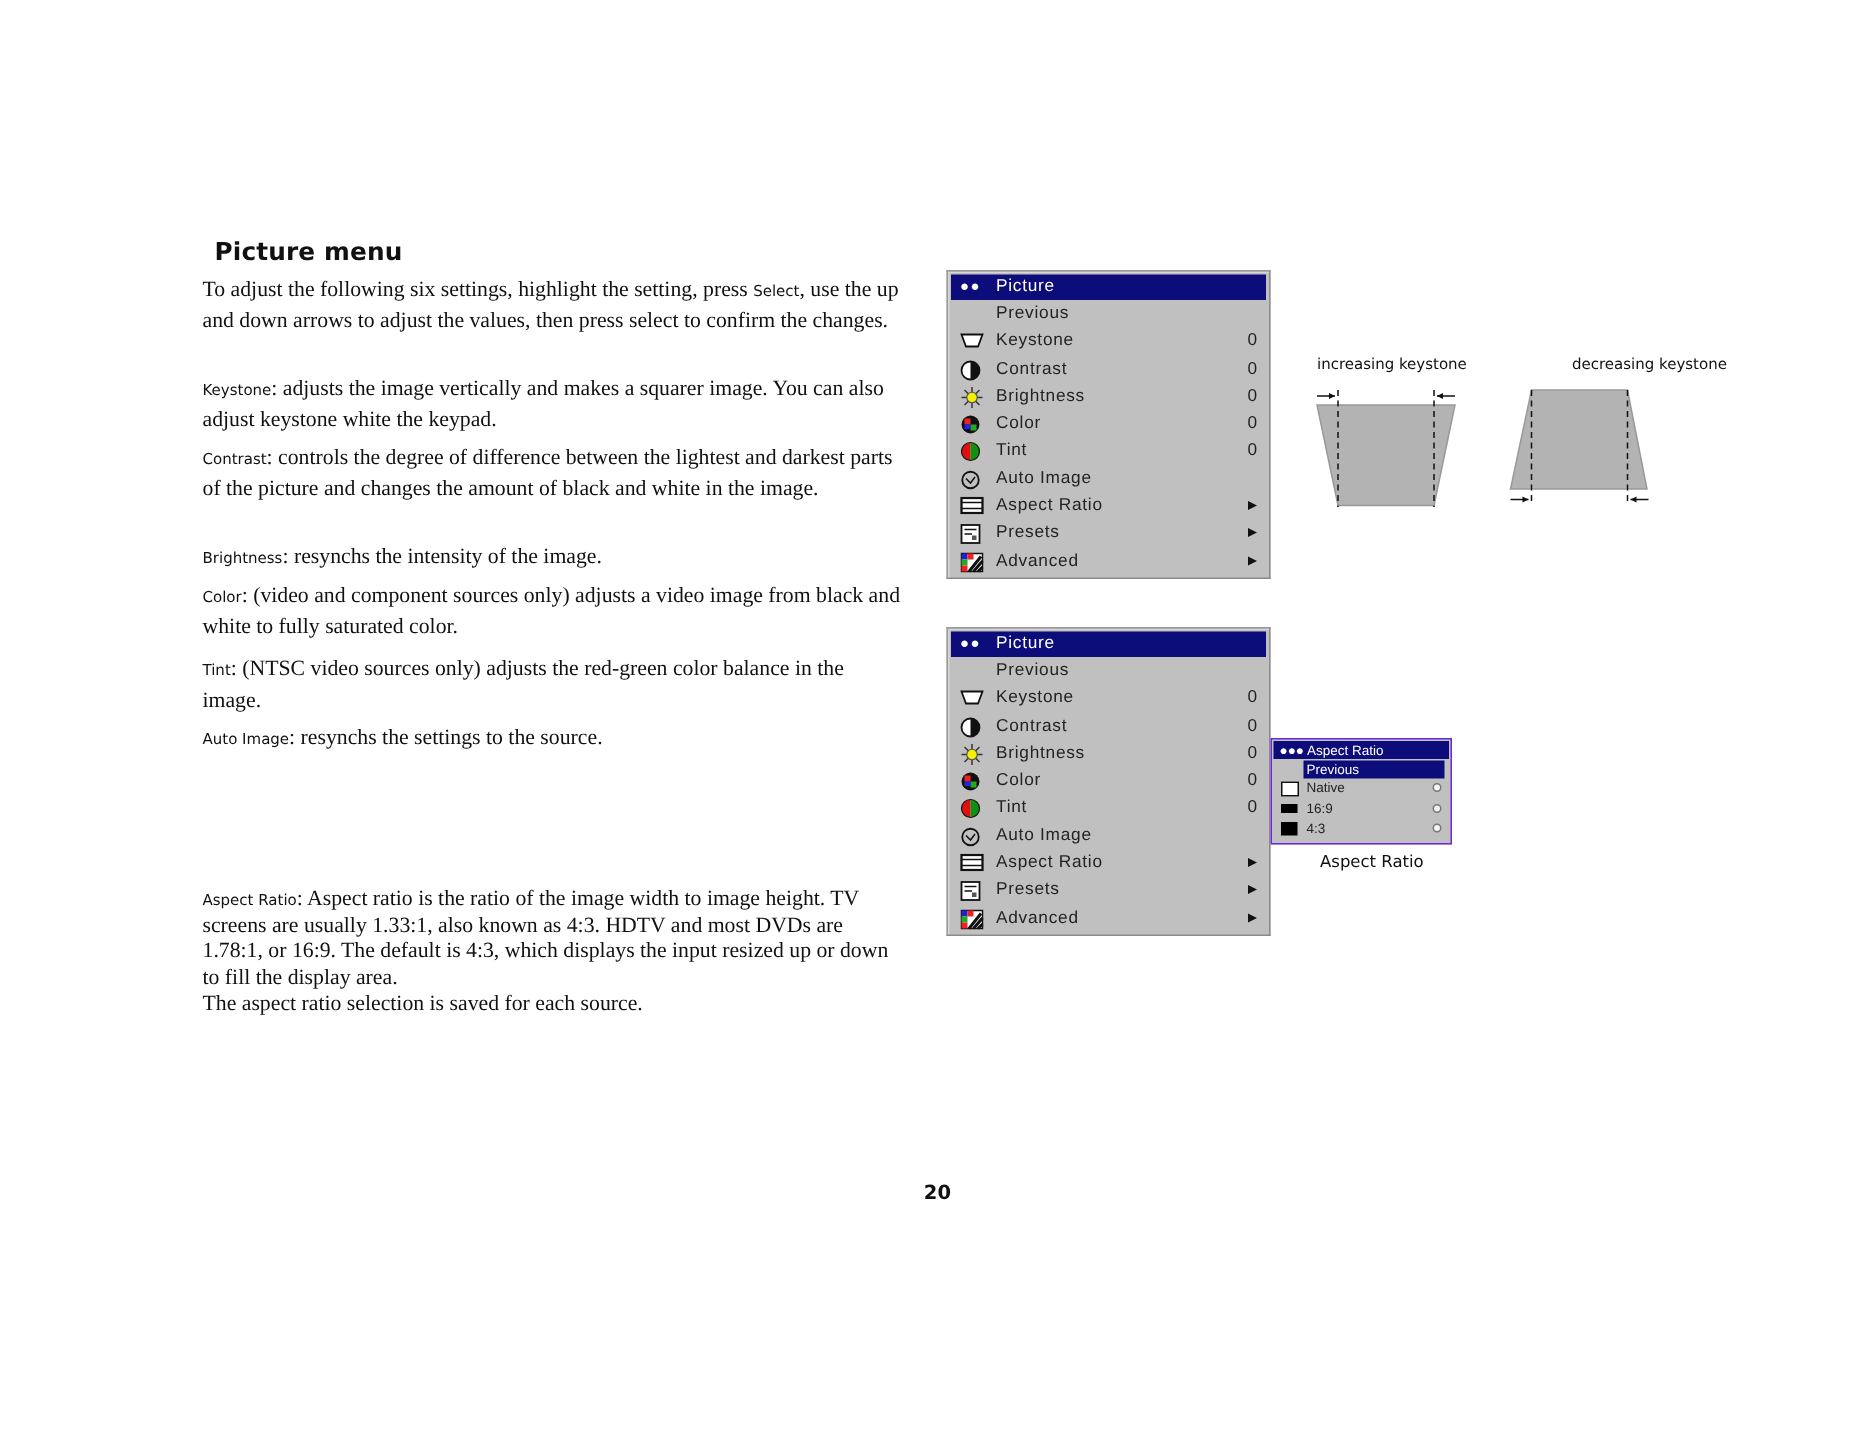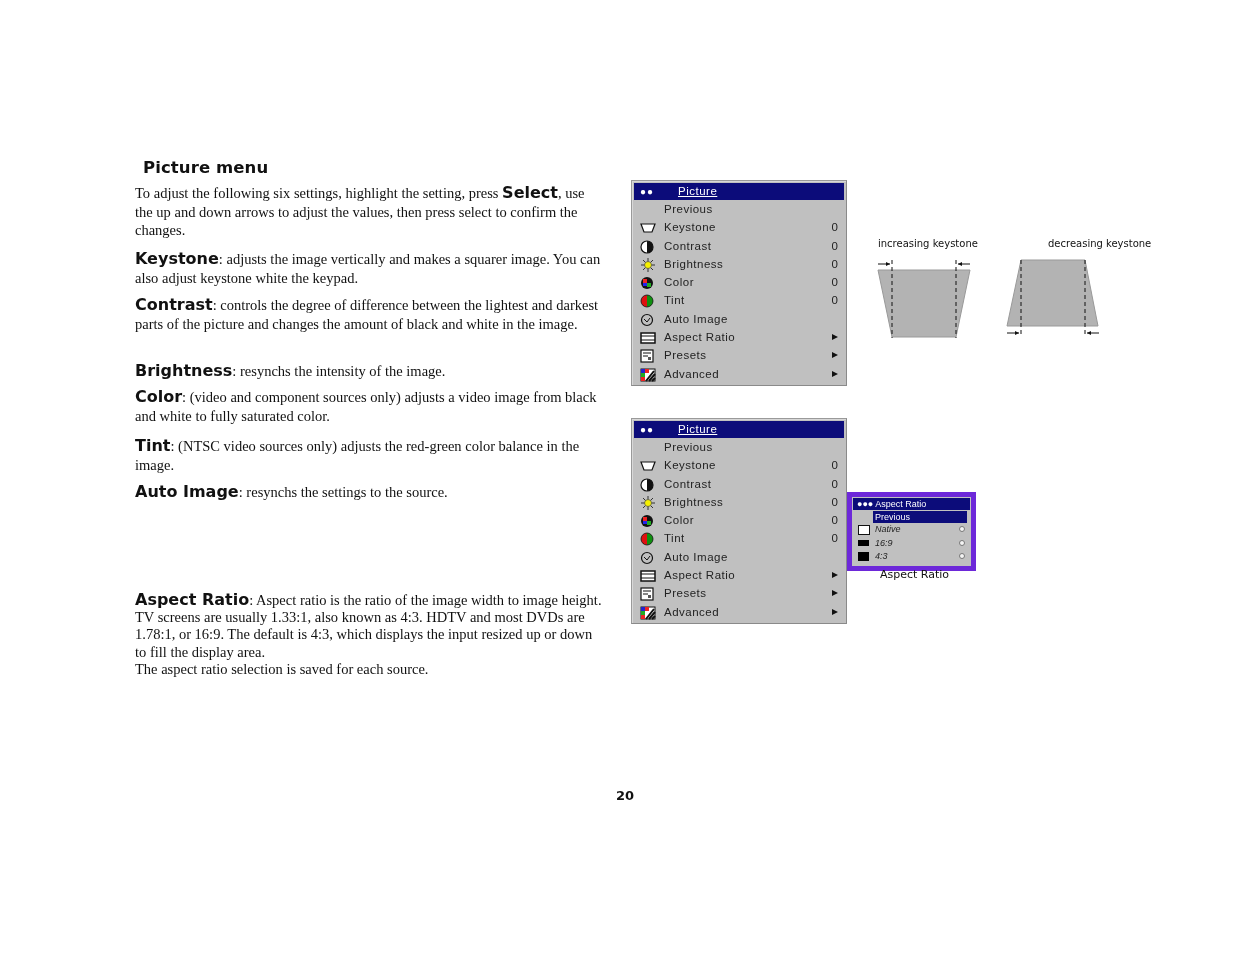--- a/index.html
+++ b/index.html
@@ -1,36 +1,36 @@
 <!DOCTYPE html>
 <html><head>
 <meta charset="utf-8">
 <style>
   html, body { margin:0; padding:0; background:#ffffff; }
   body { width:1235px; height:954px; position:relative; overflow:hidden; font-family:"DejaVu Serif", serif; color:#111; }
   .abs { position:absolute; }
   .title { left:143px; top:158px; font-family:"DejaVu Sans", sans-serif; font-weight:bold; font-size:16.5px; color:#111; letter-spacing:0.1px; }
   .para { position:absolute; left:135px; width:470px; font-family:"Liberation Serif", serif; font-size:14.5px; line-height:18.6px; color:#111; }
-  .para b { font-family:"DejaVu Sans", sans-serif; font-weight:bold; font-size:16px; }
+  .para b { font-family:"DejaVu Sans", sans-serif; font-weight:normal; font-size:10px; }
   .pagenum { left:600px; top:788px; width:34px; text-align:right; font-family:"DejaVu Sans", sans-serif; font-weight:bold; font-size:13px; }
 
   .menu { position:absolute; width:214px; background:#c0c0c0; border:1px solid #9a9a9a; border-right-color:#8a8a8a; border-bottom-color:#8a8a8a; box-shadow: 1px 1px 0 #d8d8d8 inset; font-family:"Liberation Sans", sans-serif; font-size:11.5px; color:#222; }
   .menu .row { position:relative; height:18.3px; line-height:18.3px; }
   .menu .row.sel { background:#0c0c7a; color:#ffffff; margin:2px 2px 0 2px; height:17px; line-height:17px; }
   .menu .row .lbl { position:absolute; left:32px; letter-spacing:0.5px; }
-  .menu .row.sel .lbl { left:44px;text-decoration:underline; }
+  .menu .row.sel .lbl { left:30px; }
   .menu .row .val { position:absolute; right:8px; }
   .menu .row .arrow { position:absolute; right:8px; top:6px; width:0; height:0; border-left:6px solid #111; border-top:3.5px solid transparent; border-bottom:3.5px solid transparent; }
   .menu .row .ico { position:absolute; left:8px; top:3px; width:14px; height:12px; }
   .menu .row.sel .dots { position:absolute; left:6px; top:0; font-size:10px; letter-spacing:1px; }
 
-  .sub { position:absolute; left:847px; top:492px; width:119px; height:69px; background:#c0c0c0; border:5px solid #6d28d9; font-family:"Liberation Sans", sans-serif; font-size:9px; color:#222; }
+  .sub { position:absolute; left:847px; top:492px; width:119px; height:69px; background:#c0c0c0; border:1px solid #6d28d9; font-family:"Liberation Sans", sans-serif; font-size:9px; color:#222; }
   .sub .hd { background:#0c0c7a; color:#fff; height:12px; line-height:12px; padding-left:4px; margin:1px 1px 0 1px; }
   .sub .prev { background:#0c0c7a; color:#fff; height:12px; line-height:12px; margin:1px 4px 0 21px; padding-left:2px; }
-  .sub .it { position:relative; height:13.5px; line-height:13.5px;font-style:italic; }
+  .sub .it { position:relative; height:13.5px; line-height:13.5px; }
   .sub .it .sw { position:absolute; left:6px; top:2px; width:11px; height:8px; }
   .sub .it .txt { position:absolute; left:23px; }
   .sub .it .radio { position:absolute; right:6px; top:3px; width:6px; height:6px; border-radius:50%; background:#f4f4f4; border:1px solid #777; box-sizing:border-box; }
 
   .cap { position:absolute; font-family:"DejaVu Sans", sans-serif; font-size:10px; color:#111; }
 </style>
 </head>
 <body>
 
 <div class="abs title">Picture menu</div>

